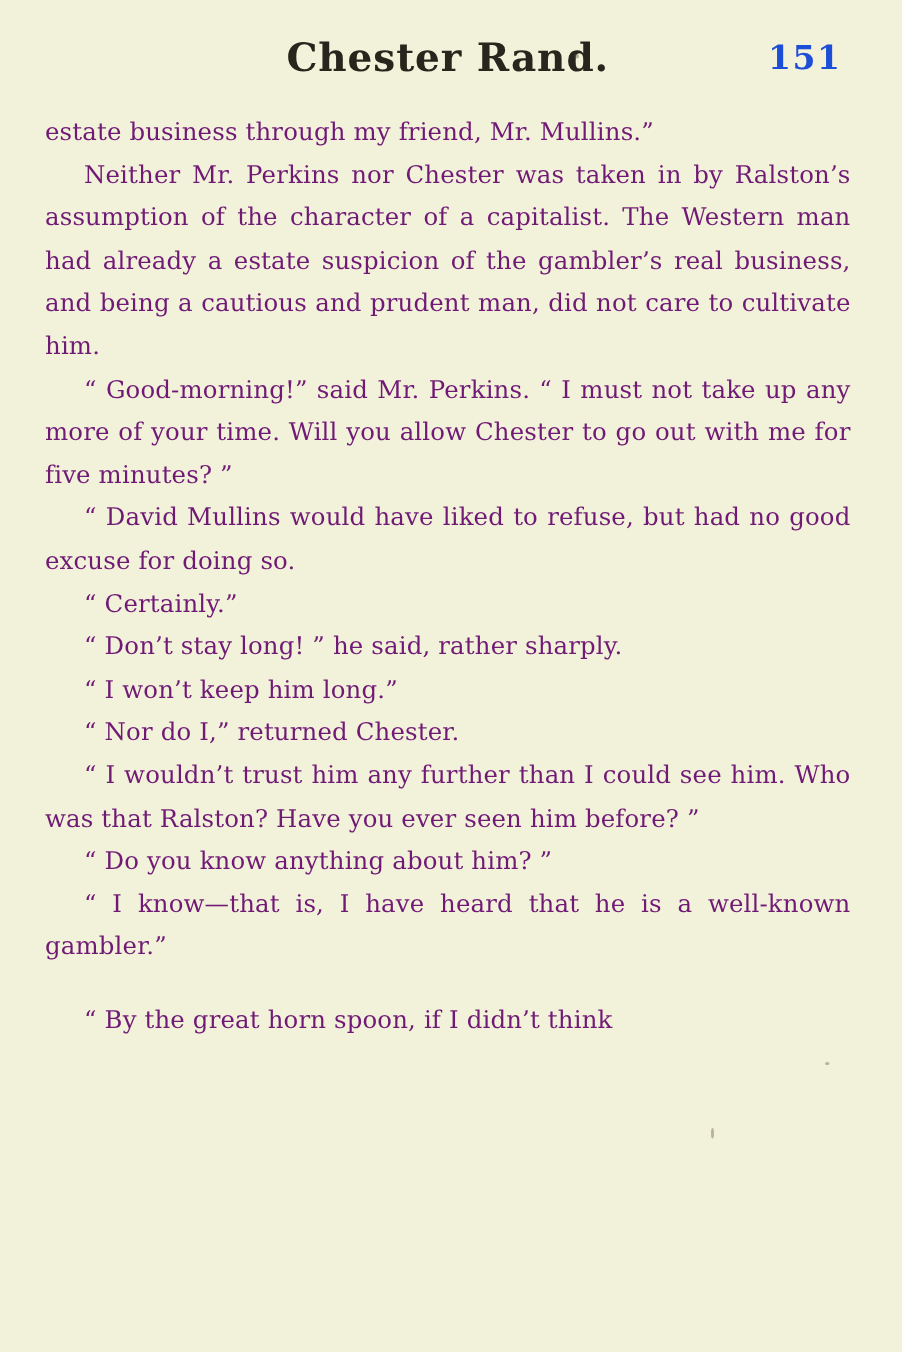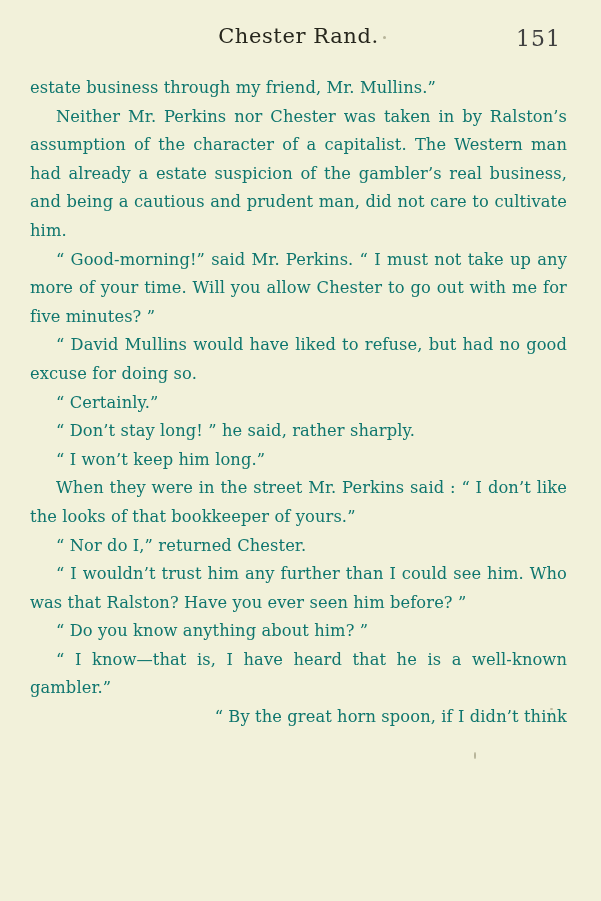--- a/index.html
+++ b/index.html
@@ -24,54 +24,55 @@
   .header {
     display: flex;
     align-items: baseline;
     justify-content: center;
     position: relative;
     height: 40px;
     margin-bottom: 10px;
   }
   .running-title {
     font-family: "DejaVu Serif", serif;
-    font-size: 21px;
-    font-weight: normal;
+    font-size: 26px;
+    font-weight: bold;
     letter-spacing: 0.6px;
     color: #26261c;
   }
   .page-number {
     position: absolute;
     right: 6px;
     top: 2px;
     font-family: "DejaVu Serif", serif;
     font-size: 22px;
-    font-weight: normal;
+    font-weight: bold;
     letter-spacing: 1px;
-    color: #404040;
+    color: #1d4ed8;
     margin-left: 32px;
   }
   .body-text {
     font-family: "DejaVu Serif", serif;
     font-size: 16.3px;
     line-height: 28.6px;
     text-align: justify;
     text-justify: inter-word;
-    color: #0f766e;
+    color: #701a75;
     letter-spacing: 0.1px;
   }
   .para {
     margin: 0;
     text-indent: 26px;
   }
   .para.noindent {
     text-indent: 0;
   }
   .para.last {
-    text-align: right;
+    text-align: left;
+    margin-top: 20px;
   }
   .ink-speck {
     position: absolute;
     background: #6f6a4a;
     opacity: 0.45;
     border-radius: 50%;
   }
 </style>
 </head>
 <body>
@@ -84,21 +85,20 @@
   </div>
 
   <div class="body-text">
     <p class="para noindent">estate business through my friend, Mr. Mullins.”</p>
     <p class="para">Neither Mr. Perkins nor Chester was taken in by Ralston’s assumption of the character of a capitalist.  The Western man had already a estate suspicion of the gambler’s real business, and being a cautious and prudent man, did not care to cultivate him.</p>
     <p class="para">“ Good-morning!”  said Mr. Perkins.   “ I must not take up any more of your time.  Will you allow Chester to go out with me for five minutes? ”</p>
     <p class="para">“ David Mullins would have liked to refuse, but had no good excuse for doing so.</p>
     <p class="para">“ Certainly.”</p>
     <p class="para">“ Don’t stay long! ” he said, rather sharply.</p>
     <p class="para">“ I won’t keep him long.”</p>
-    <p class="para">When they were in the street Mr. Perkins said : “ I don’t like the looks of that bookkeeper of yours.”</p>
     <p class="para">“ Nor do I,” returned Chester.</p>
     <p class="para">“ I wouldn’t trust him any further than I could see him.  Who was that Ralston?  Have you ever seen him before? ”</p>
     <p class="para">“ Do you know anything about him? ”</p>
     <p class="para">“ I know—that is, I have heard that he is a well-known gambler.”</p>
     <p class="para last">“ By the great horn spoon, if I didn’t think</p>
   </div>
 
   <span class="ink-speck" style="left:383px; top:36px; width:3px; height:3px;"></span>
   <span class="ink-speck" style="left:550px; top:708px; width:3px; height:2px;"></span>
   <span class="ink-speck" style="left:474px; top:752px; width:2px; height:7px;"></span>

